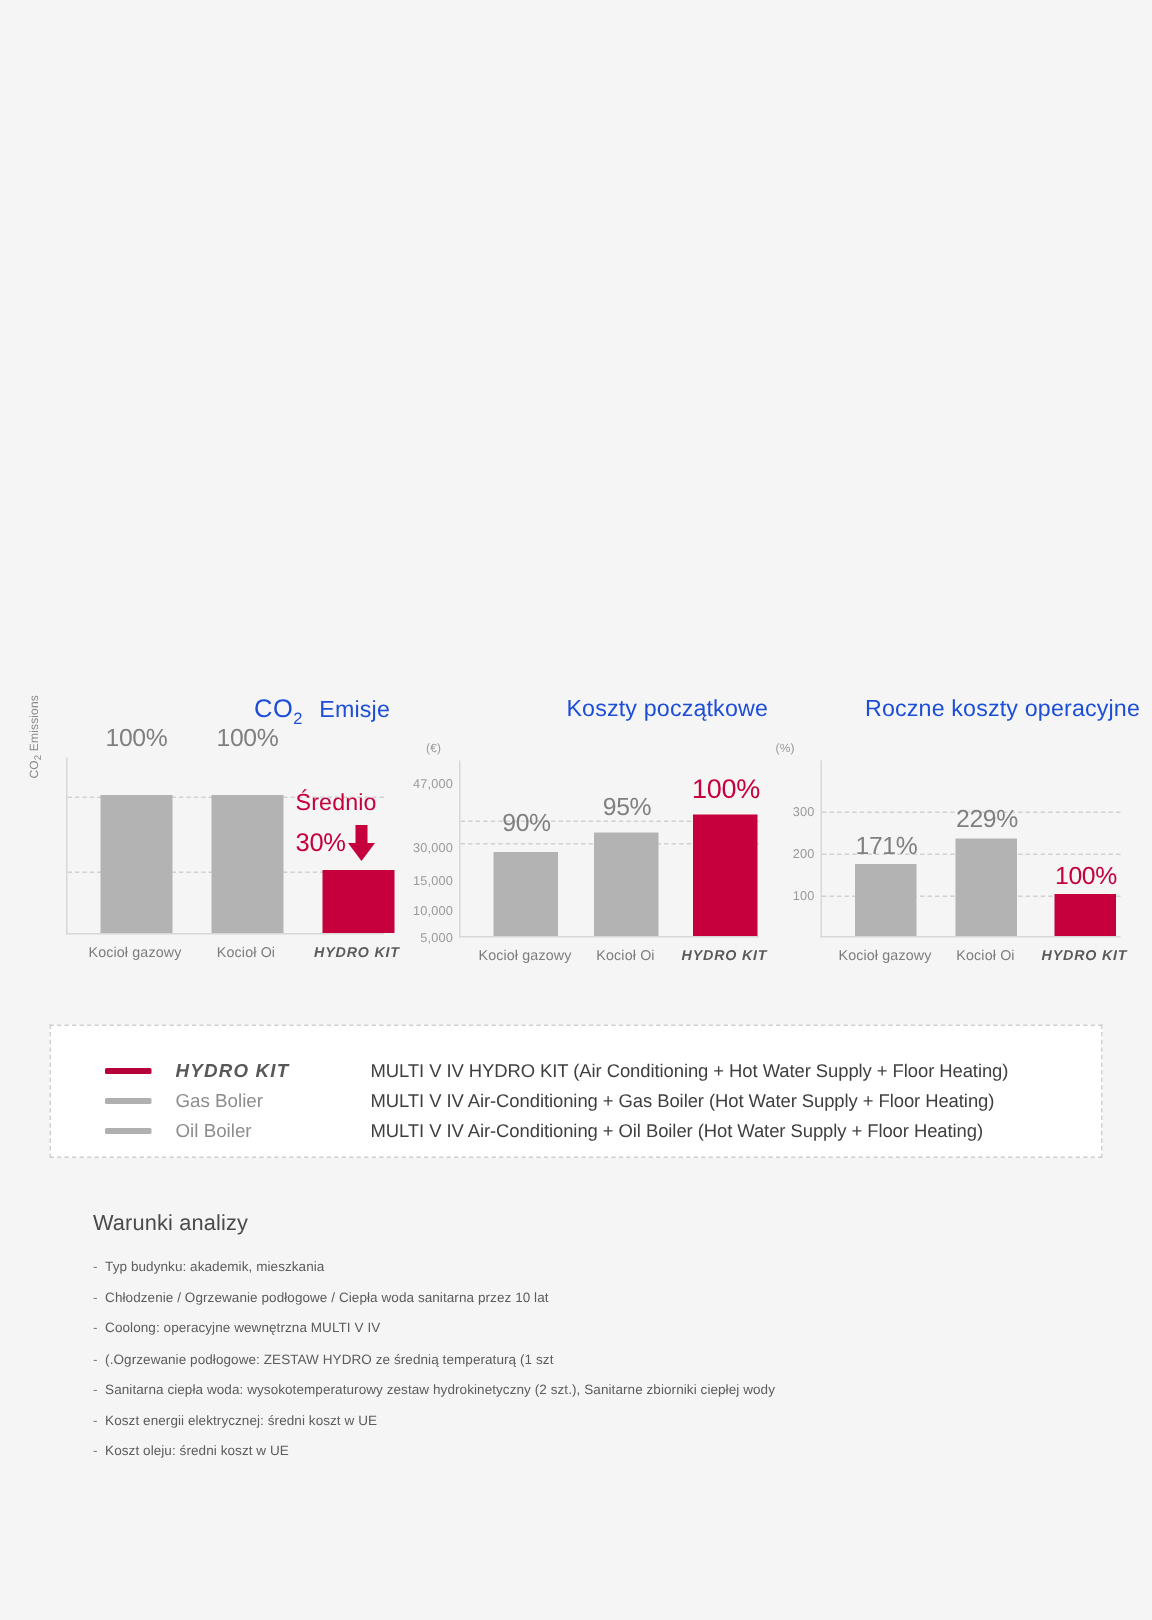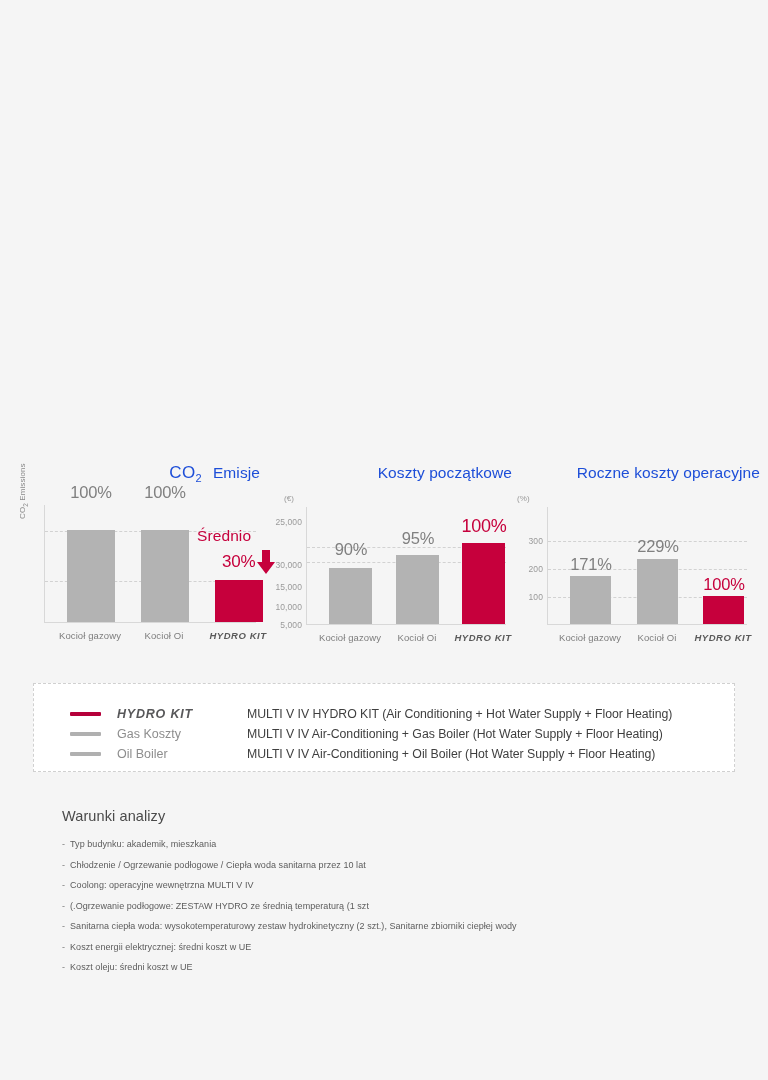--- a/index.html
+++ b/index.html
@@ -158,21 +158,20 @@
   .srednio-top {
     font-size: 15.5px;
     letter-spacing: .1px;
   }
   .srednio-bot {
     font-size: 17px;
     display: flex;
     align-items: center;
     margin-top: 5px;
     letter-spacing: -.2px;
-    margin-left: 25px;
   }
   .arrow-down {
     display: inline-block;
     width: 18px;
     height: 24px;
     margin-left: 2px;
     position: relative;
   }
   .arrow-down svg { display:block; }
 
@@ -302,21 +301,21 @@
   <div class="chart-block c2">
     <div class="chart-title">Koszty początkowe</div>
 
     <div class="plot-wrap">
       <div class="unit-cap" style="left:22px; top:-1px;">(€)</div>
 
       <div class="plot-area" style="left:44px; top:12px; width:200px; height:118px;">
         <div class="gridline" style="top:40px;"></div>
         <div class="gridline" style="top:55px;"></div>
 
-        <div class="ytick" style="top:15px;">25,000</div>
+        <div class="ytick" style="top:15px;">47,000</div>
         <div class="ytick" style="top:58px;">30,000</div>
         <div class="ytick" style="top:80px;">15,000</div>
         <div class="ytick" style="top:100px;">10,000</div>
         <div class="ytick" style="top:118px;">5,000</div>
 
         <div class="bar gray" style="left:22px; width:43px; height:56px;"></div>
         <div class="bar gray" style="left:89px; width:43px; height:69px;"></div>
         <div class="bar red" style="left:155px; width:43px; height:81px;"></div>
 
         <div class="bar-val" style="left:44px; top:33px;">90%</div>
@@ -366,21 +365,21 @@
 </div>
 
 <div class="legend-box">
   <div class="legend-row r1">
     <span class="swatch red"></span>
     <span class="legend-key logo">HYDRO KIT</span>
     <span class="legend-desc">MULTI V IV HYDRO KIT (Air Conditioning + Hot Water Supply + Floor Heating)</span>
   </div>
   <div class="legend-row r2">
     <span class="swatch gray"></span>
-    <span class="legend-key">Gas Koszty</span>
+    <span class="legend-key">Gas Bolier</span>
     <span class="legend-desc">MULTI V IV Air-Conditioning + Gas Boiler (Hot Water Supply + Floor Heating)</span>
   </div>
   <div class="legend-row r3">
     <span class="swatch gray"></span>
     <span class="legend-key">Oil Boiler</span>
     <span class="legend-desc">MULTI V IV Air-Conditioning + Oil Boiler (Hot Water Supply + Floor Heating)</span>
   </div>
 </div>
 
 <div class="conditions">

